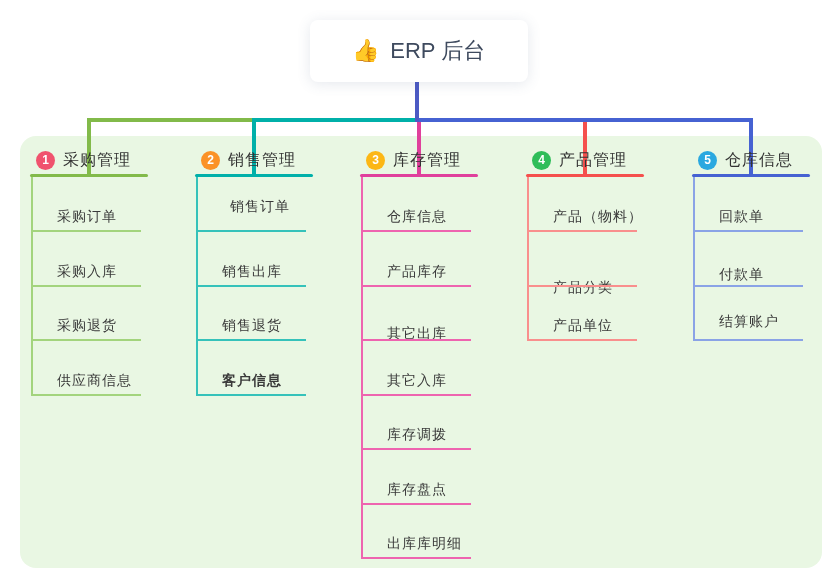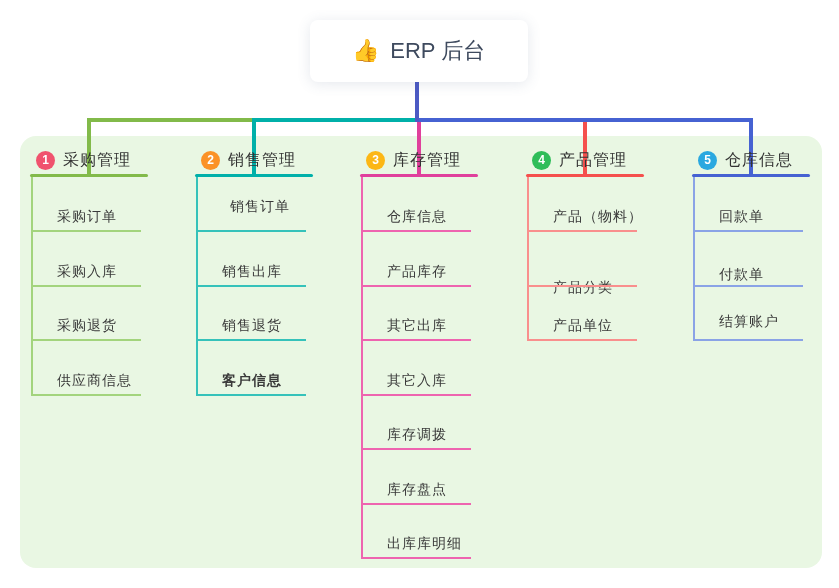--- a/index.html
+++ b/index.html
@@ -82,21 +82,21 @@
       <div class="branch-head">
         <span class="badge" style="background: rgb(252, 183, 21);">3</span>
         <span class="branch-label">库存管理</span>
       </div>
       <div class="tul" style="background: rgb(224, 64, 156);"></div>
       <div class="sv" style="height: 382px; background: rgb(238, 100, 175);"></div>
       <div class="leaf" style="top: 59px;">仓库信息</div>
       <div class="lul" style="top: 84px; background: rgb(238, 100, 175);"></div>
       <div class="leaf" style="top: 113.5px;">产品库存</div>
       <div class="lul" style="top: 138.5px; background: rgb(238, 100, 175);"></div>
-      <div class="leaf" style="top: 168px;">其它出库</div>
+      <div class="leaf" style="top: 176px;">其它出库</div>
       <div class="lul" style="top: 193px; background: rgb(238, 100, 175);"></div>
       <div class="leaf" style="top: 222.5px;">其它入库</div>
       <div class="lul" style="top: 247.5px; background: rgb(238, 100, 175);"></div>
       <div class="leaf" style="top: 277px;">库存调拨</div>
       <div class="lul" style="top: 302px; background: rgb(238, 100, 175);"></div>
       <div class="leaf" style="top: 331.5px;">库存盘点</div>
       <div class="lul" style="top: 356.5px; background: rgb(238, 100, 175);"></div>
       <div class="leaf" style="top: 386px;">出库库明细</div>
       <div class="lul" style="top: 411px; background: rgb(238, 100, 175);"></div>
     </div>

